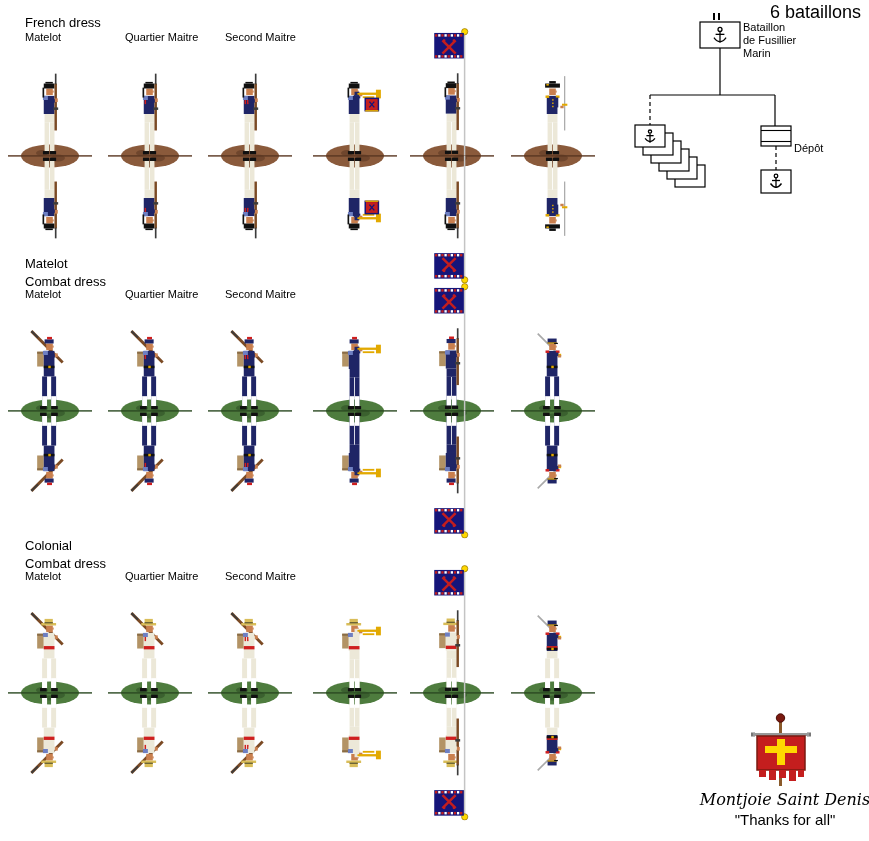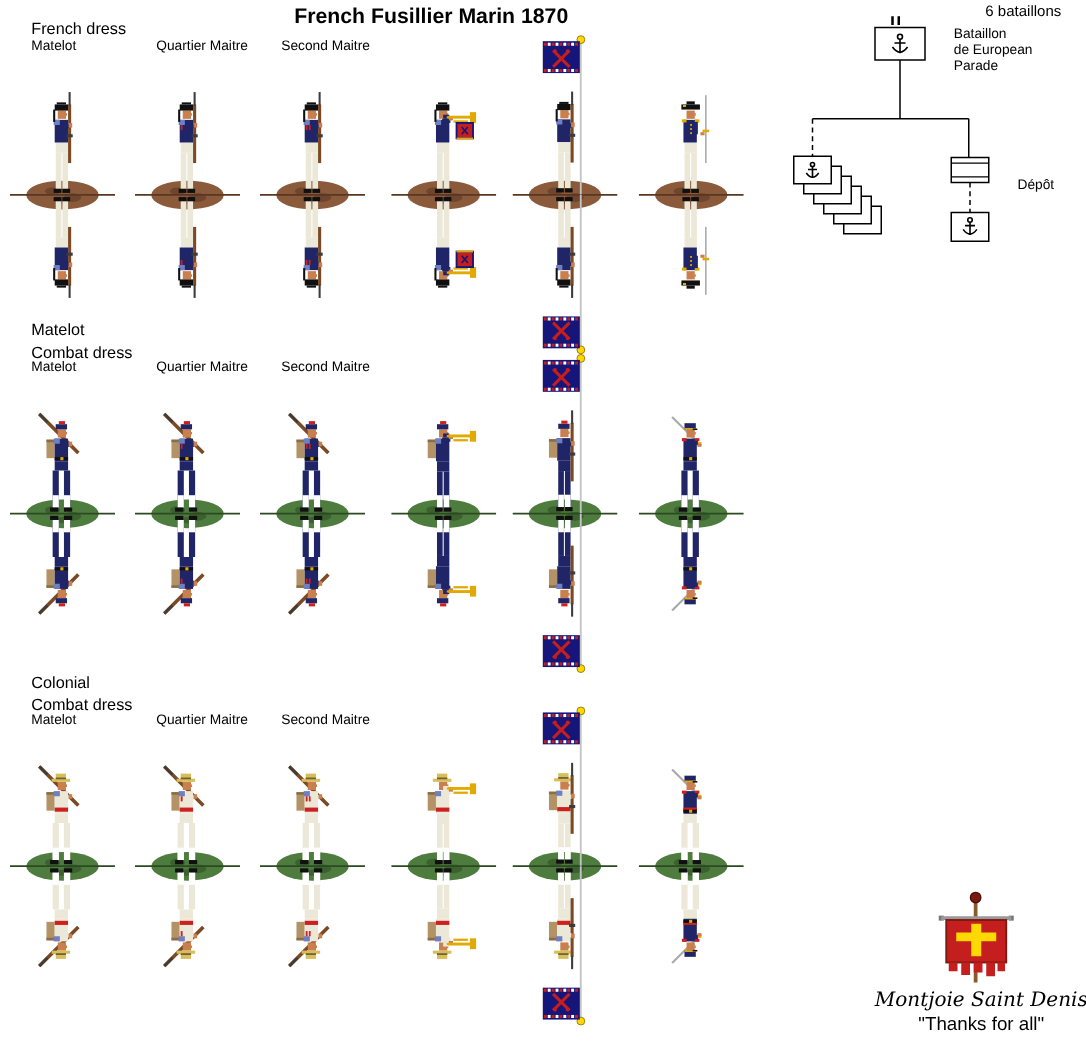--- a/index.html
+++ b/index.html
@@ -1,35 +1,34 @@
 <!DOCTYPE html>
 <html><head>
 <meta charset="utf-8">
 <style>
   html,body{margin:0;padding:0;background:#fff;}
   #page{position:relative;width:869px;height:841px;background:#ffffff;overflow:hidden;
         font-family:"Liberation Sans",sans-serif;color:#000;}
   .abs{position:absolute;}
   .title{left:150px;top:3px;width:390px;text-align:center;font-size:17px;font-weight:bold;}
-  .note{right:20px;top:2px;font-size:12px;}
+  .note{right:8px;top:2px;font-size:18px;}
   .dress-label{font-size:13px;line-height:18px;}
   .rank-label{font-size:11px;}
-  .org-label{font-size:11px;line-height:13px;margin-left:20px;}
+  .org-label{font-size:11px;line-height:13px;}
   .fig-wrap{position:absolute;width:0;height:0;}
   .fig-wrap svg{position:absolute;}
   .motto{left:690px;top:790px;width:190px;text-align:center;font-family:"DejaVu Serif",serif;
          font-style:italic;font-size:16px;}
   .thanks{left:690px;top:811px;width:190px;text-align:center;font-size:15px;}
 </style>
 </head>
 <body>
 
 <div id="page">
 
-  <div class="abs title">French Fusillier Marin 1870</div>
   <div class="abs note">6 bataillons</div>
 
   <svg id="org-svg" class="abs" style="left:630px;top:5px;" width="239" height="200" viewBox="0 0 239 200">
       <rect x="83" y="8" width="2" height="7" fill="#000"></rect>
       <rect x="88" y="8" width="2" height="7" fill="#000"></rect>
       <rect x="70" y="17" width="40" height="26" fill="#fff" stroke="#000" stroke-width="1.2"></rect>
       <g stroke="#000" fill="none" stroke-width="1.3">
         <circle cx="90" cy="24.4" r="1.9800000000000002"></circle>
         <line x1="90" y1="26.6" x2="90" y2="37.6"></line>
         <line x1="85.6" y1="29.35" x2="94.4" y2="29.35"></line>
@@ -58,22 +57,22 @@
       <rect x="131" y="165" width="30" height="23" fill="#fff" stroke="#000" stroke-width="1.2"></rect>
       <g stroke="#000" fill="none" stroke-width="1.3">
         <circle cx="146" cy="171" r="1.8"></circle>
         <line x1="146" y1="173" x2="146" y2="183"></line>
         <line x1="142" y1="175.5" x2="150" y2="175.5"></line>
         <path d="M 140.5 178.5 Q 146 186 151.5 178.5"></path>
       </g>
     </svg>
   <div class="abs org-label" style="left:743px;top:21px;">
     <div>Bataillon</div>
-    <div>de European</div>
-    <div>Parade</div>
+    <div>de Fusillier</div>
+    <div>Marin</div>
   </div>
   <div class="abs org-label" style="left:794px;top:142px;">Dépôt</div>
 
   <div id="sections">
       <div class="abs dress-label" style="left:25px;top:14px;">French dress</div>
       <div class="abs rank-label" style="left:25px;top:31px;">Matelot</div>
       <div class="abs rank-label" style="left:125px;top:31px;">Quartier Maitre</div>
       <div class="abs rank-label" style="left:225px;top:31px;">Second Maitre</div>
       <div class="fig-wrap" style="left:50px;top:156px;">
         <svg viewBox="0 0 84 26" width="84" height="26" style="left:-42px;top:-13px;z-index:1;">

